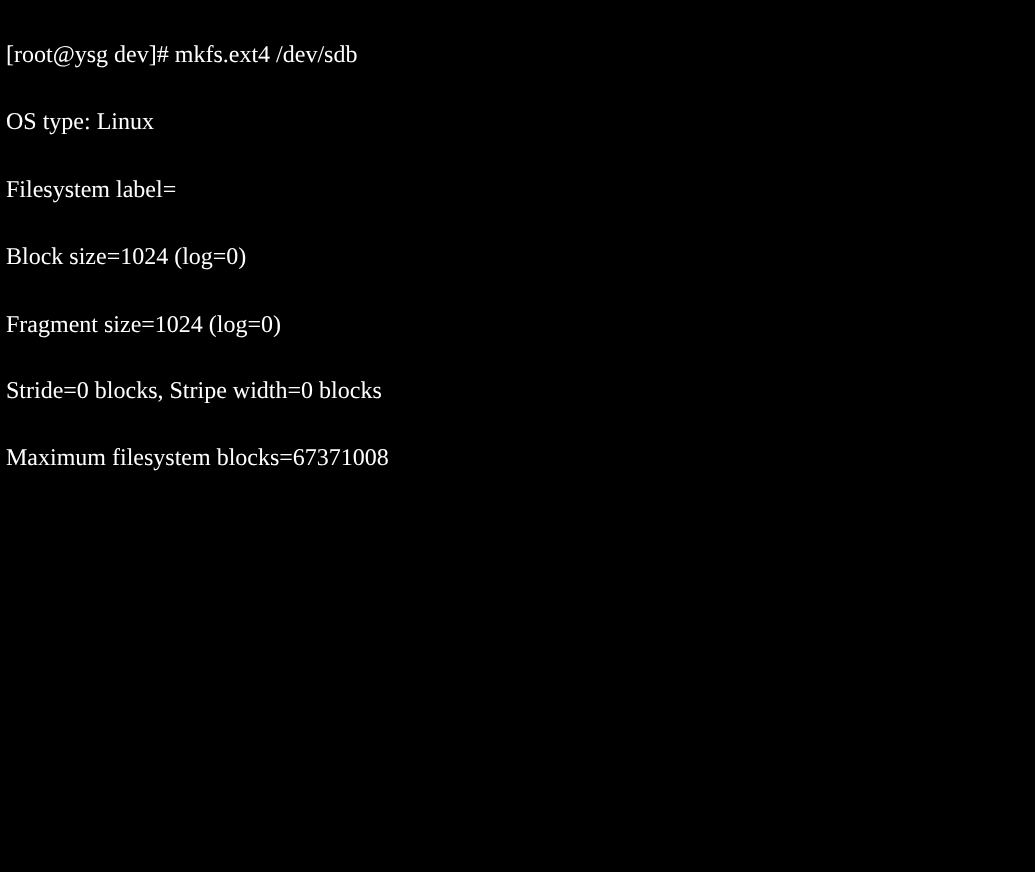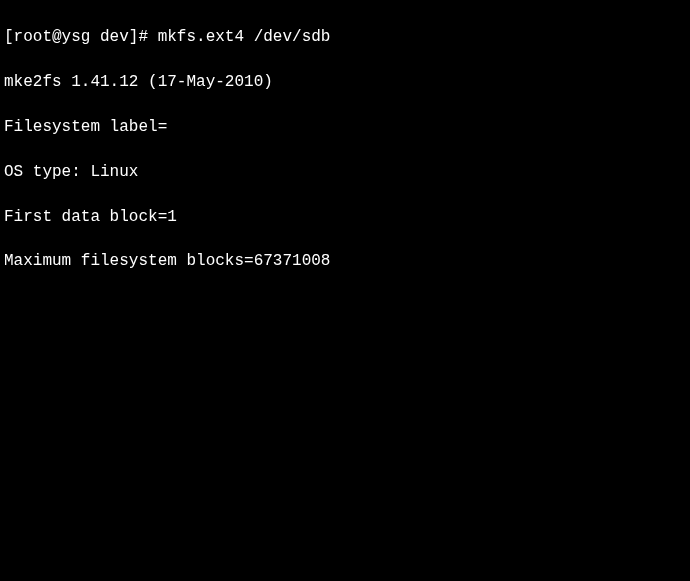--- a/index.html
+++ b/index.html
@@ -17,31 +17,33 @@
       width: 690px;
       height: 581px;
       overflow: hidden;
     }
     .terminal {
       white-space: pre-wrap;
       word-break: break-word;
     }
     .line {
       display: block;
+      font-family: Liberation Serif, serif;
     }
   </style>
 </head>
 <body>
 
 <div class="terminal">
 <span class="line"><span>[root@ysg dev]# </span><span>mkfs.ext4 /dev/sdb</span></span>
-<span class="line">mke2fs 1.41.12 (17-May-2010)</span>
+<span class="line">OS type: Linux</span>
 <span class="line">Filesystem label=</span>
-<span class="line">OS type: Linux</span>
-<span class="line">First data block=1</span>
+<span class="line">Block size=1024 (log=0)</span>
+<span class="line">Fragment size=1024 (log=0)</span>
+<span class="line">Stride=0 blocks, Stripe width=0 blocks</span>
 <span class="line">Maximum filesystem blocks=67371008</span>
 
 
 
 
 
 <span class="line"></span>
 
 
 

